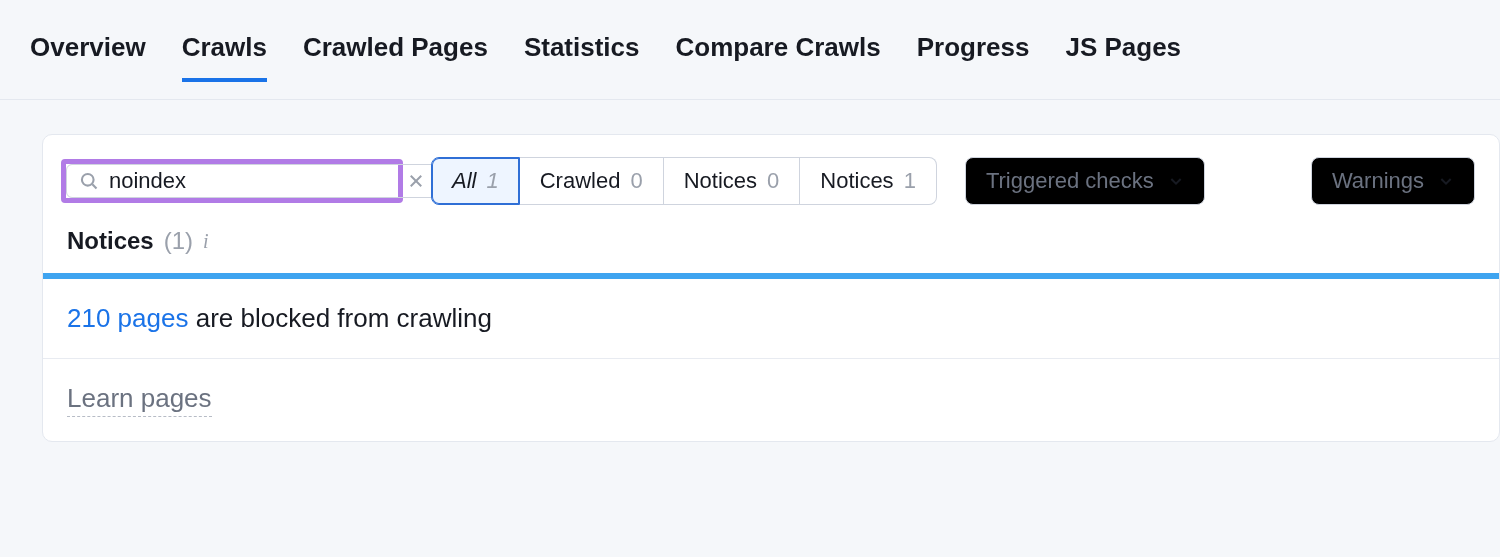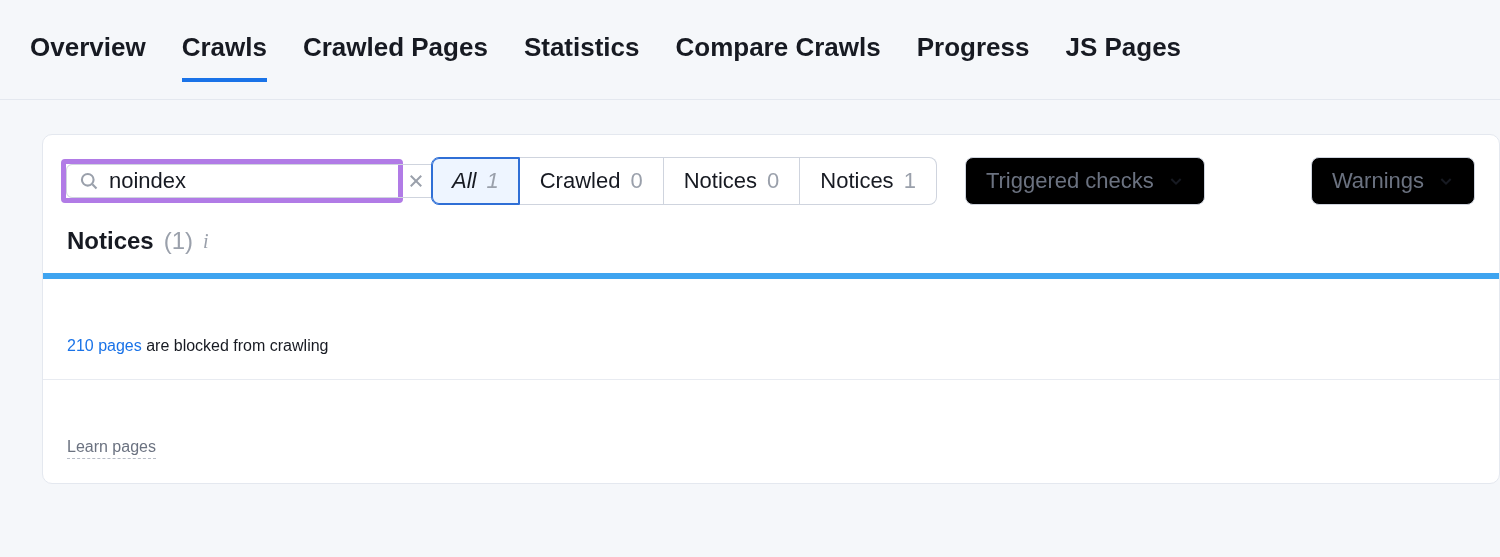--- a/index.html
+++ b/index.html
@@ -140,24 +140,23 @@
 
   .blue-divider {
     height: 6px;
     background: #3ea4f0;
   }
 
   .row {
     display: flex;
     align-items: center;
     padding: 24px 24px;
-    font-size: 16px;
+    font-size: 26px;
     border-bottom: 1px solid #e8ebf1;
     gap: 44px;
-    margin-top: 34px;
   }
   .row:last-child { border-bottom: none; }
 
   .link-blue { color: #1a73e8; cursor: pointer; }
   .txt-dark  { color: #171a22; }
   .link-dashed {
     color: #6b7280;
     border-bottom: 1px dashed #b7bcc6;
     cursor: pointer;
     padding-bottom: 2px;

